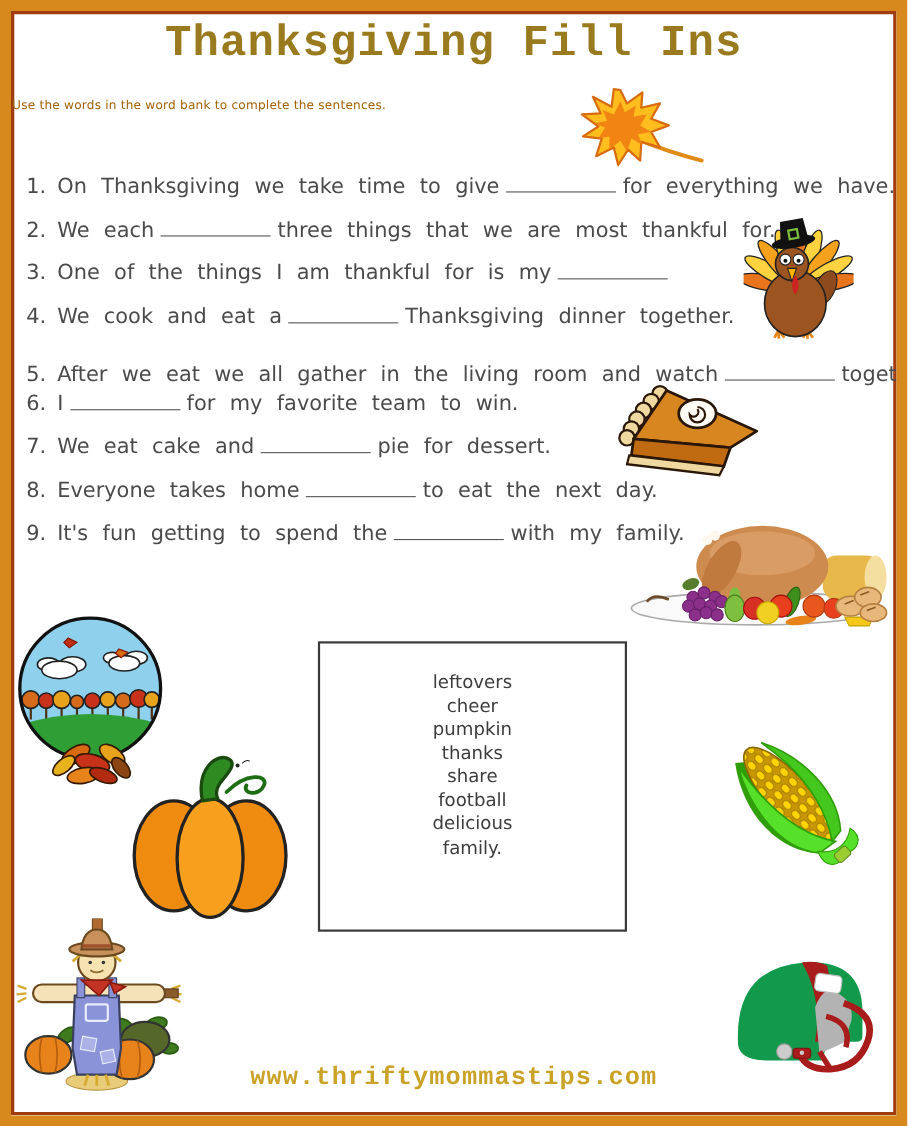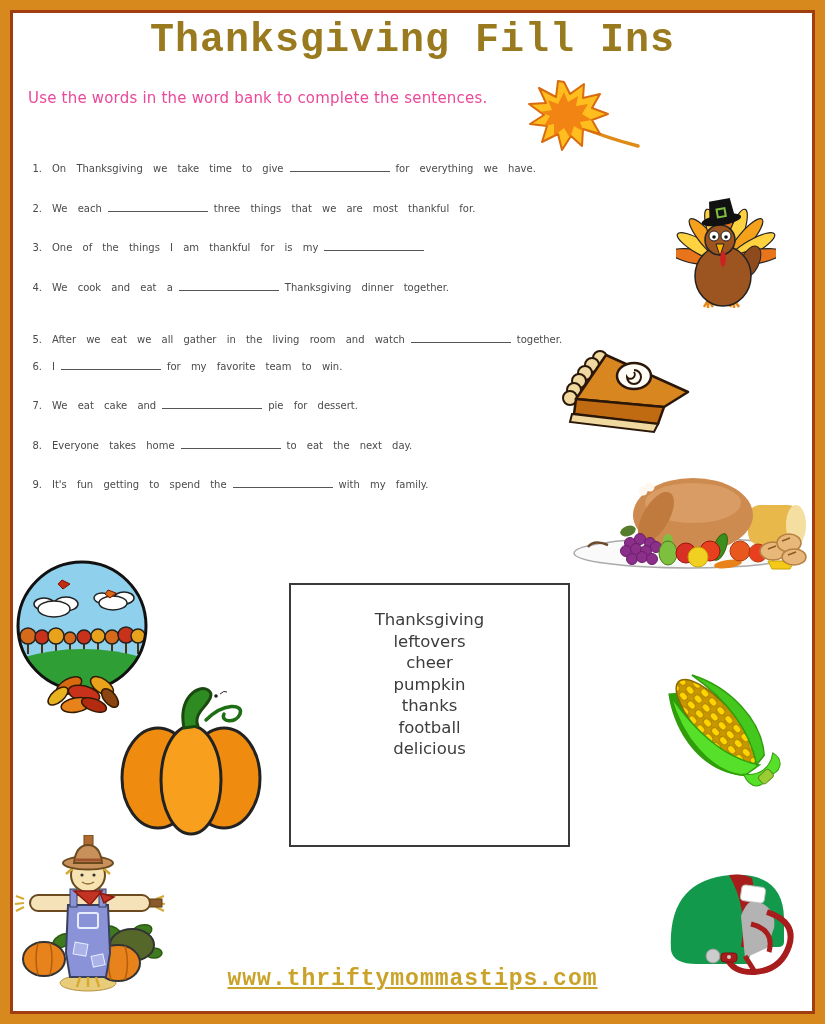--- a/index.html
+++ b/index.html
@@ -14,42 +14,42 @@
     overflow:hidden;
   }
   .title{
     position:absolute;top:8px;left:0;width:100%;
     text-align:center;
     font-family:"Liberation Mono", monospace;
     font-weight:bold;font-size:40px;letter-spacing:1px;
     color:#9A7A1F;
   }
   .instructions{
-    position:absolute;left:18px;top:79px;
-    font-size:15px;color:#ec4899;letter-spacing:.2px;
+    position:absolute;left:1px;top:79px;
+    font-size:11px;color:#a16207;letter-spacing:.2px;
   }
   .sentence{
     position:absolute;left:2px;right:10px;
-    font-size:10px;color:#4A4A4A;word-spacing:7px;white-space:nowrap;
+    font-size:19px;color:#4A4A4A;word-spacing:7px;white-space:nowrap;
   }
   .sentence .num{display:inline-block;width:30px;text-align:right;margin-right:10px;word-spacing:0;}
   .blank{
     display:inline-block;width:100px;height:13px;
     border-bottom:1.6px solid #555;margin:0 6px;vertical-align:baseline;
   }
   .wordbank{
     position:absolute;left:279px;top:573px;width:281px;height:264px;
     box-sizing:border-box;border:2px solid #3A3A3A;background:#fff;
     text-align:center;padding-top:24px;
     font-size:16.5px;color:#3C3C3C;line-height:21.5px;
   }
   .footer{
     position:absolute;left:0;top:956px;width:100%;text-align:center;
     font-family:"Liberation Mono", monospace;font-weight:bold;
-    font-size:23px;color:#C9A227;letter-spacing:1px;text-decoration:underline;
+    font-size:23px;color:#C9A227;letter-spacing:1px;
   }
   .art{position:absolute;}
 </style>
 </head>
 <body>
 
 <div class="page">
 
   <div class="title">Thanksgiving Fill Ins</div>
   <div class="instructions">Use the words in the word bank to complete the sentences.</div>
@@ -223,27 +223,28 @@
       <ellipse cx="88" cy="130" rx="13" ry="7" transform="rotate(35 88 130)" fill="#E8A21C"></ellipse>
       <ellipse cx="70" cy="138" rx="16" ry="8" transform="rotate(15 70 138)" fill="#C8321B"></ellipse>
       <ellipse cx="44" cy="140" rx="12" ry="6" transform="rotate(-40 44 140)" fill="#E8B21E"></ellipse>
       <ellipse cx="96" cy="142" rx="11" ry="6" transform="rotate(50 96 142)" fill="#8B4513"></ellipse>
       <ellipse cx="62" cy="149" rx="15" ry="7" transform="rotate(-10 62 149)" fill="#E8821A"></ellipse>
       <ellipse cx="80" cy="149" rx="13" ry="6" transform="rotate(20 80 149)" fill="#B22A10"></ellipse>
     </g>
   </svg>
 
   <div class="wordbank">
-    <div>Thanksgiving</div>
     <div>leftovers</div>
     <div>cheer</div>
     <div>pumpkin</div>
     <div>thanks</div>
+    <div>share</div>
     <div>football</div>
     <div>delicious</div>
+    <div>family.</div>
   </div>
 
   <svg class="art" style="left:102px;top:658px;width:158px;height:168px" viewBox="0 0 158 168">
     <path d="M94 52 C112 34 132 36 128 46 C124 56 108 54 112 46" stroke="#1E6E14" stroke-width="3.5" fill="none" stroke-linecap="round"></path>
     <circle cx="104" cy="28" r="1.8" fill="#222"></circle>
     <path d="M100 26 q-4 -4 -7 -2 M108 26 q4 -4 7 -2" stroke="#222" stroke-width="1" fill="none"></path>
     <ellipse cx="46" cy="110" rx="36" ry="50" fill="#EF8C10" stroke="#222" stroke-width="3"></ellipse>
     <ellipse cx="112" cy="110" rx="36" ry="50" fill="#EF8C10" stroke="#222" stroke-width="3"></ellipse>
     <ellipse cx="79" cy="112" rx="30" ry="54" fill="#F8A01E" stroke="#222" stroke-width="3"></ellipse>
     <path d="M72 60 C66 30 86 16 96 22 C104 27 94 36 88 44 C84 50 84 54 86 58 Z" fill="#2E8B22" stroke="#1A4A10" stroke-width="3" stroke-linejoin="round"></path>

